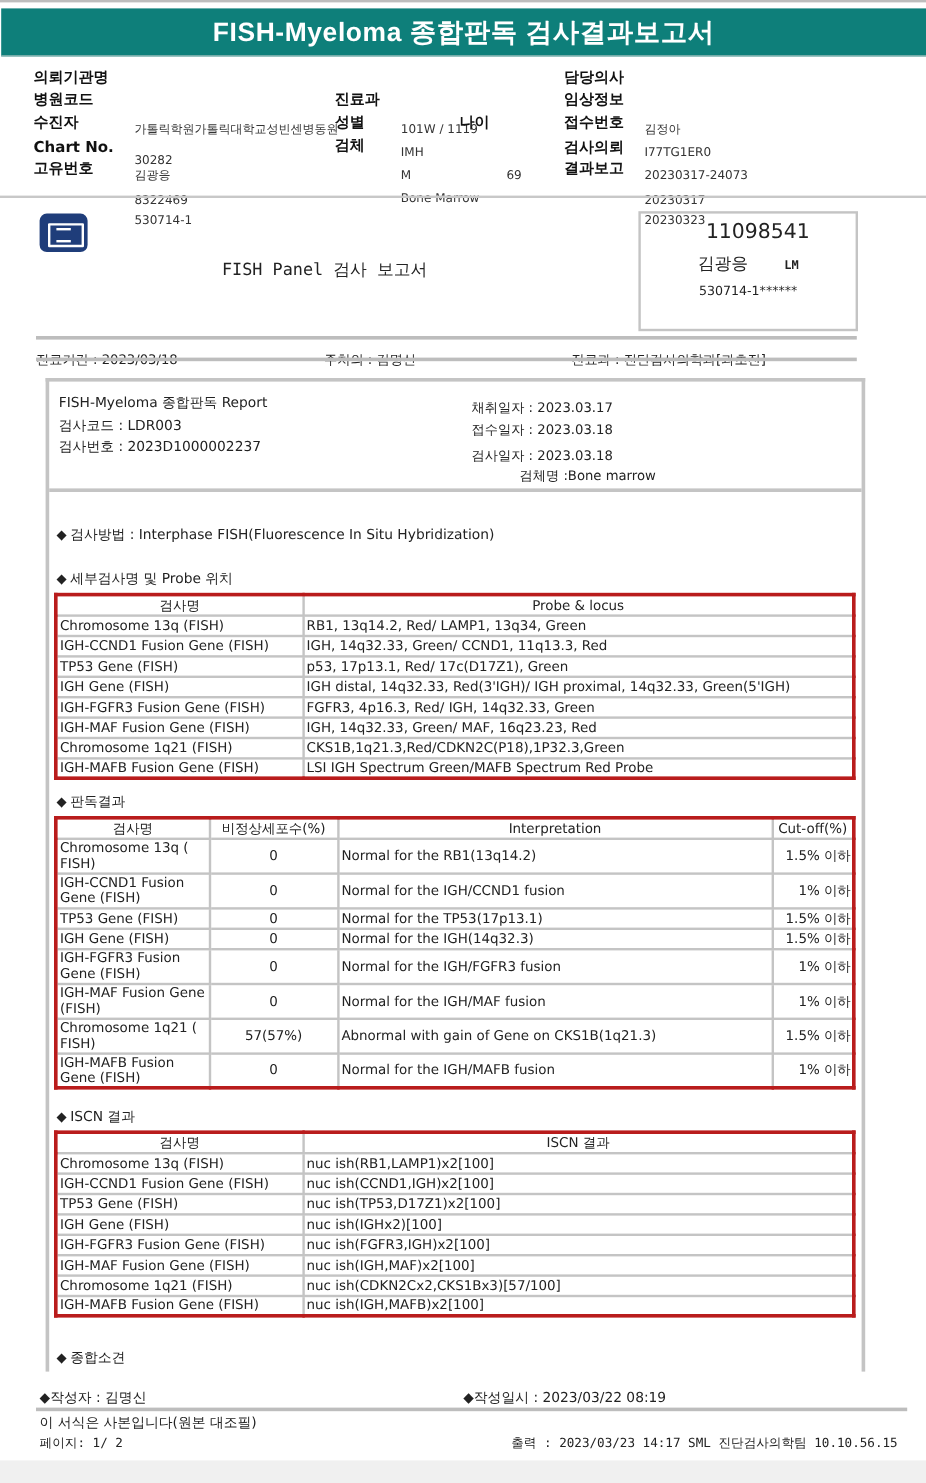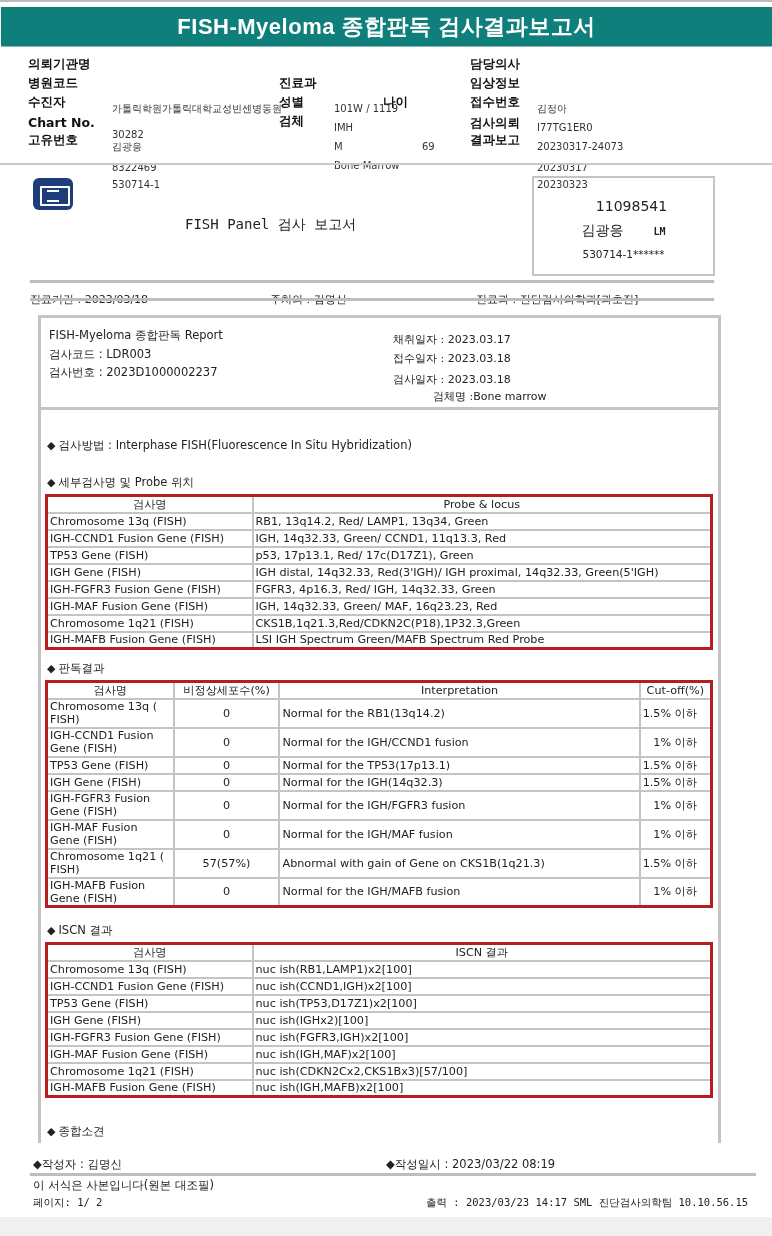--- a/index.html
+++ b/index.html
@@ -27,21 +27,21 @@
     position: relative; margin-right: 6px;
   }
   .logo .emblem::before { content: ""; position: absolute; left: 7px; top: 8px; width: 26px; height: 16px; border: 2px solid #fff; border-radius: 1px; }
   .logo .emblem::after { content: ""; position: absolute; left: 14px; top: 12px; width: 12px; height: 8px; border-top: 2px solid #fff; border-bottom: 2px solid #fff; }
   .logo .ko { font-size: 15px; font-weight: bold; color: #333; line-height: 17px; letter-spacing: -0.5px; }
   .logo .en { font-size: 5.5px; color: #444; line-height: 8px; letter-spacing: 0.1px; }
 
   .panel-title { position: absolute; left: 185px; top: 216px; font-family: "DejaVu Sans Mono", monospace; font-size: 14px; color: #222; }
 
   .idbox { position: absolute; left: 532px; top: 176px; width: 183px; height: 100px; border: 2px solid #c4c4c4; text-align: center; }
-  .idbox .num { margin-top: 20px; font-size: 14px; padding-left: 16px; }
+  .idbox .num { margin-top: 5px; font-size: 17px; padding-left: 16px; }
   .idbox .name { margin-top: 8px; font-size: 14px; }
   .idbox .name .lm { font-size: 10px; font-family: "DejaVu Sans Mono", monospace; font-weight: bold; margin-left: 30px; }
   .idbox .rrn { margin-top: 8px; font-size: 10.5px; }
 
   .visit-line { position: absolute; left: 30px; width: 684px; height: 3px; background: #bdbdbd; }
   .visit { position: absolute; top: 292px; font-size: 11px; color: #222; white-space: nowrap; }
 
   .report { position: absolute; left: 38px; top: 315px; width: 683px; height: 828px; border: 3px solid #c4c4c4; border-bottom: none; }
   .report-head { position: absolute; left: 0; top: 0; width: 677px; height: 92px; border-bottom: 3px solid #c4c4c4; }
   .rh-l { position: absolute; left: 8px; top: 8px; font-size: 11.5px; line-height: 18.5px; }
@@ -57,21 +57,21 @@
   table.grid th { text-align: center; }
   table.grid td { text-align: left; white-space: nowrap; }
 
   #tbl-probe { top: 176px; }
   #tbl-probe col.c1 { width: 206px; }
 
   #tbl-result { top: 362px; }
   #tbl-result td.ctr { text-align: center; }
   #tbl-result td.name { white-space: normal; line-height: 13px; }
   #tbl-result tr.tall td { height: 29px; }
-  #tbl-result td.cut { text-align: right; padding-right: 13px; }
+  #tbl-result td.cut { text-align: right; padding-right: 1px; }
 
   #tbl-iscn { top: 624px; }
   #tbl-iscn col.c1 { width: 206px; }
 
   .footer-line { position: absolute; left: 30px; width: 726px; height: 3px; background: #bdbdbd; }
   .foot { position: absolute; font-size: 11.5px; white-space: nowrap; color: #222; }
   .foot-mono { font-family: "DejaVu Sans Mono", monospace; font-size: 10.5px; }
   .bottom-gray { position: absolute; left: 0; top: 1217px; width: 772px; height: 19px; background: #f0f0f0; }
 </style>
 </head>

